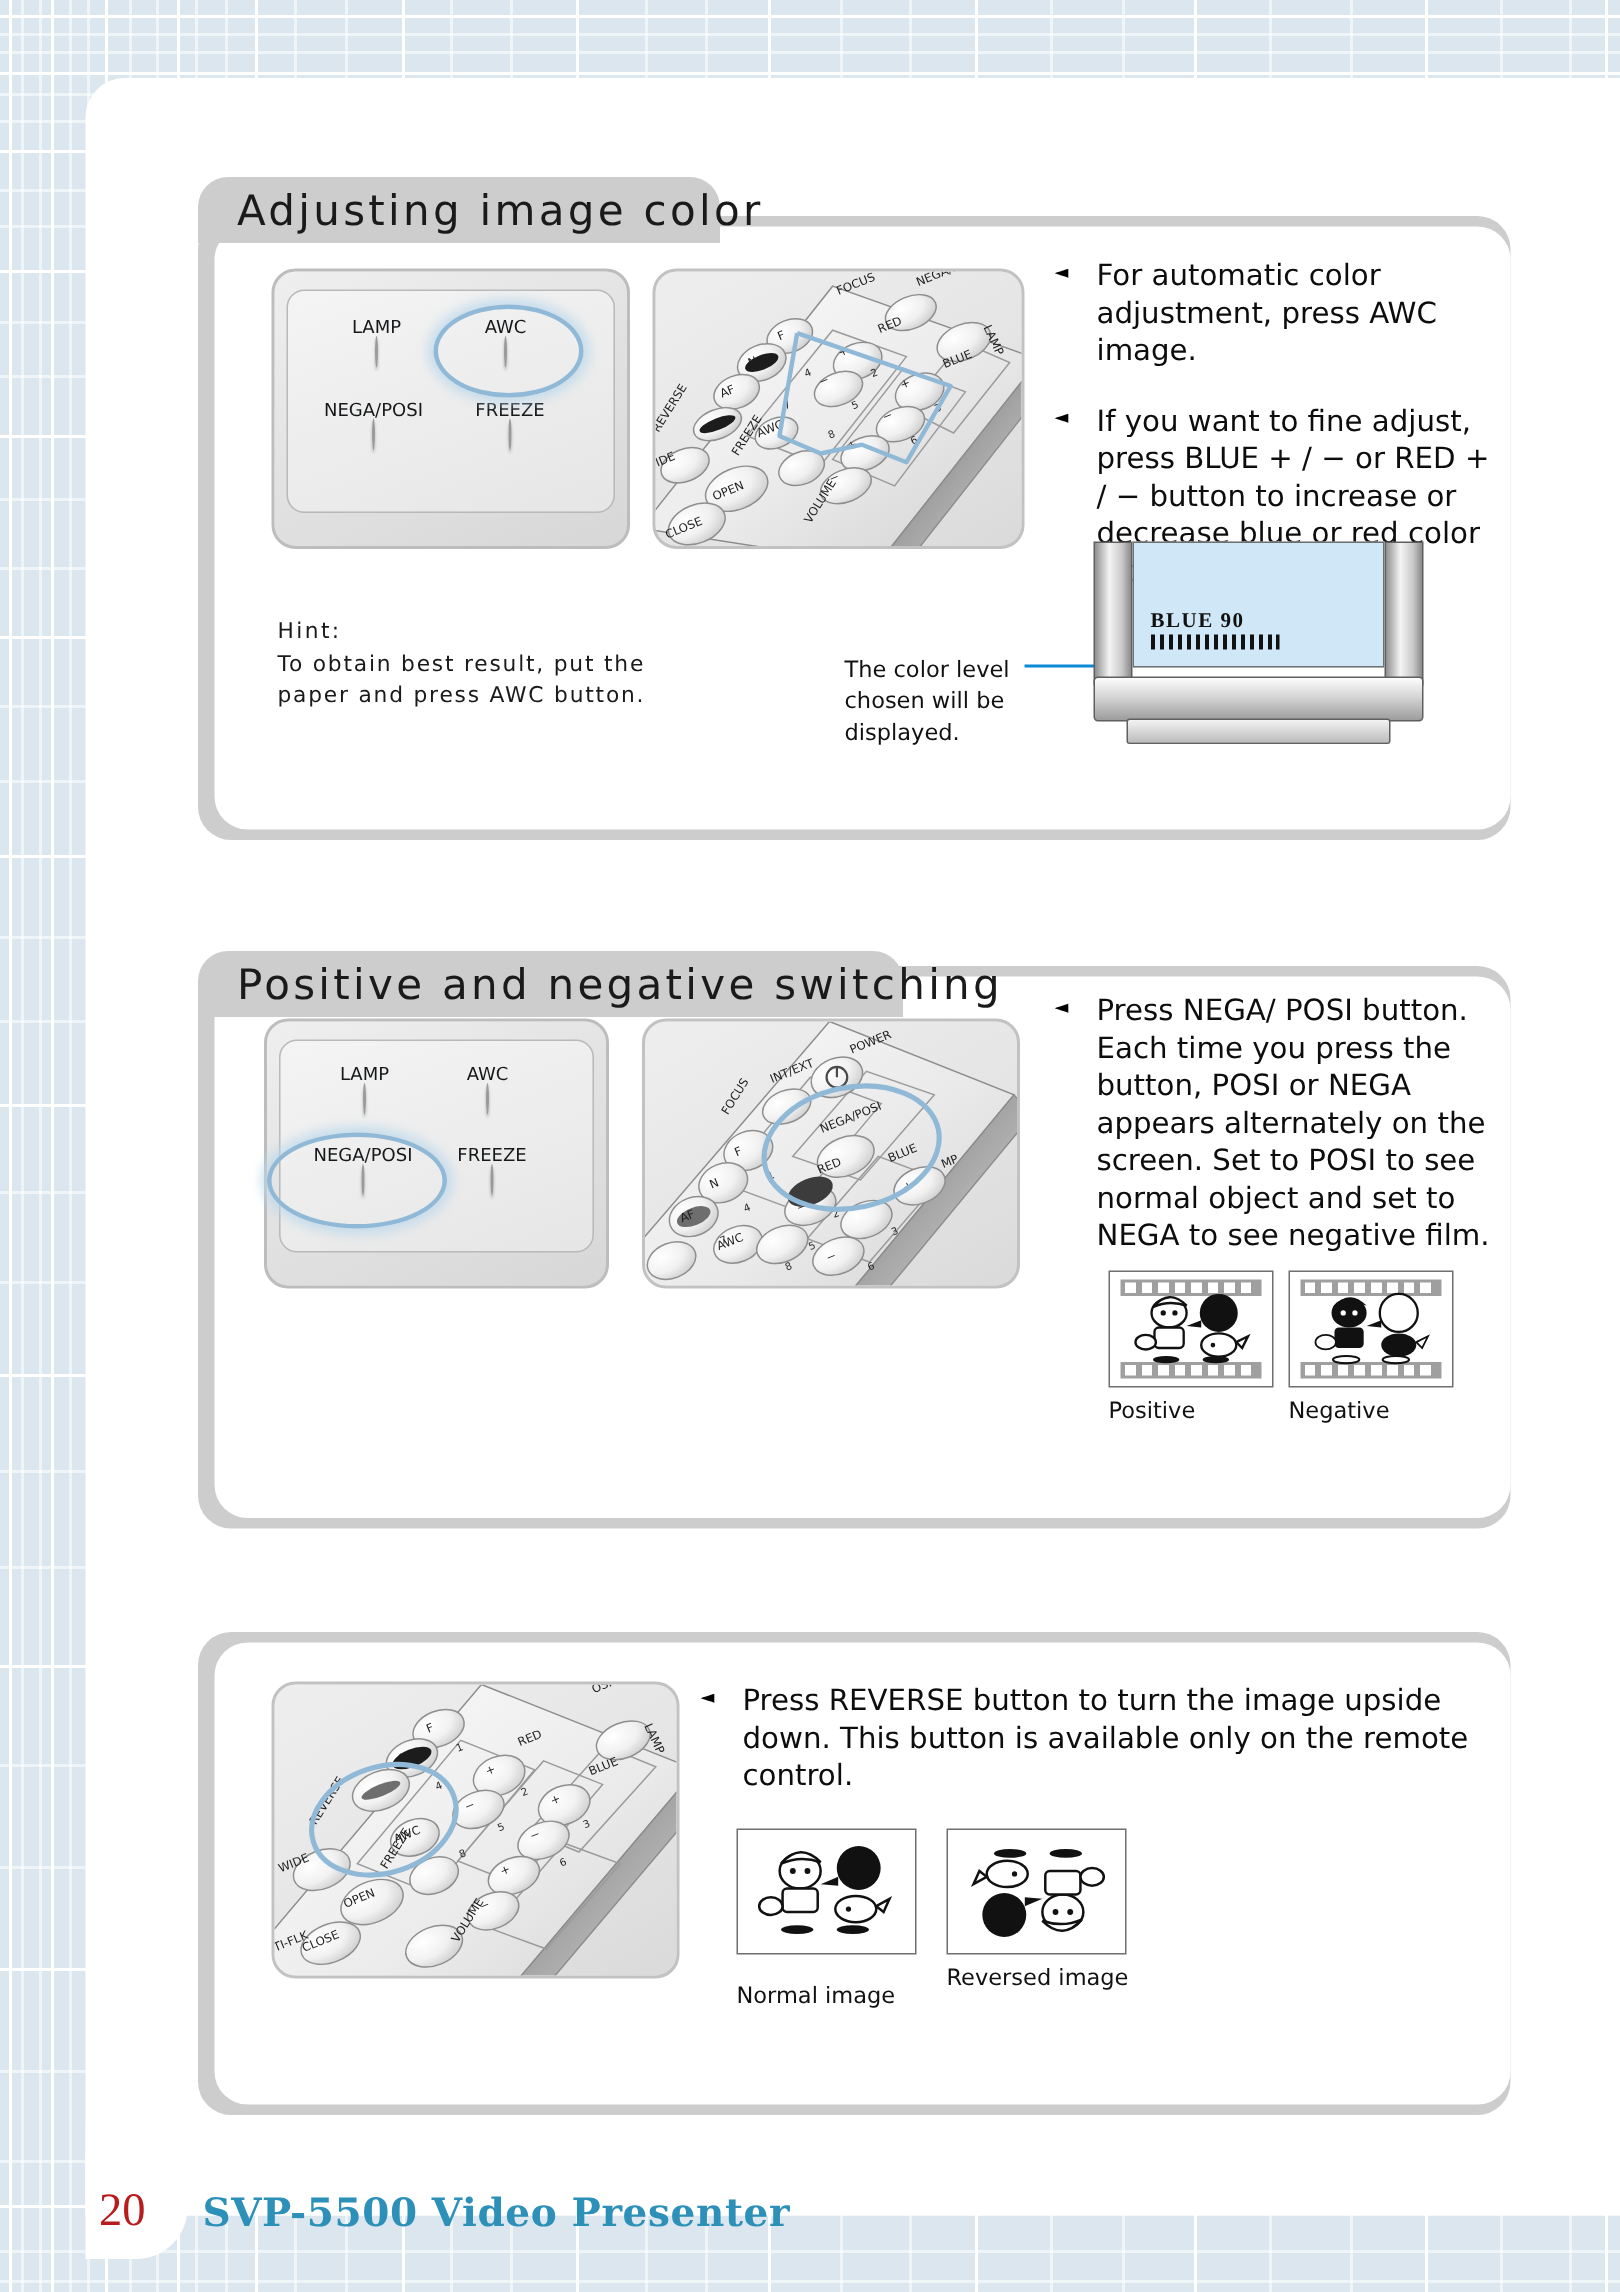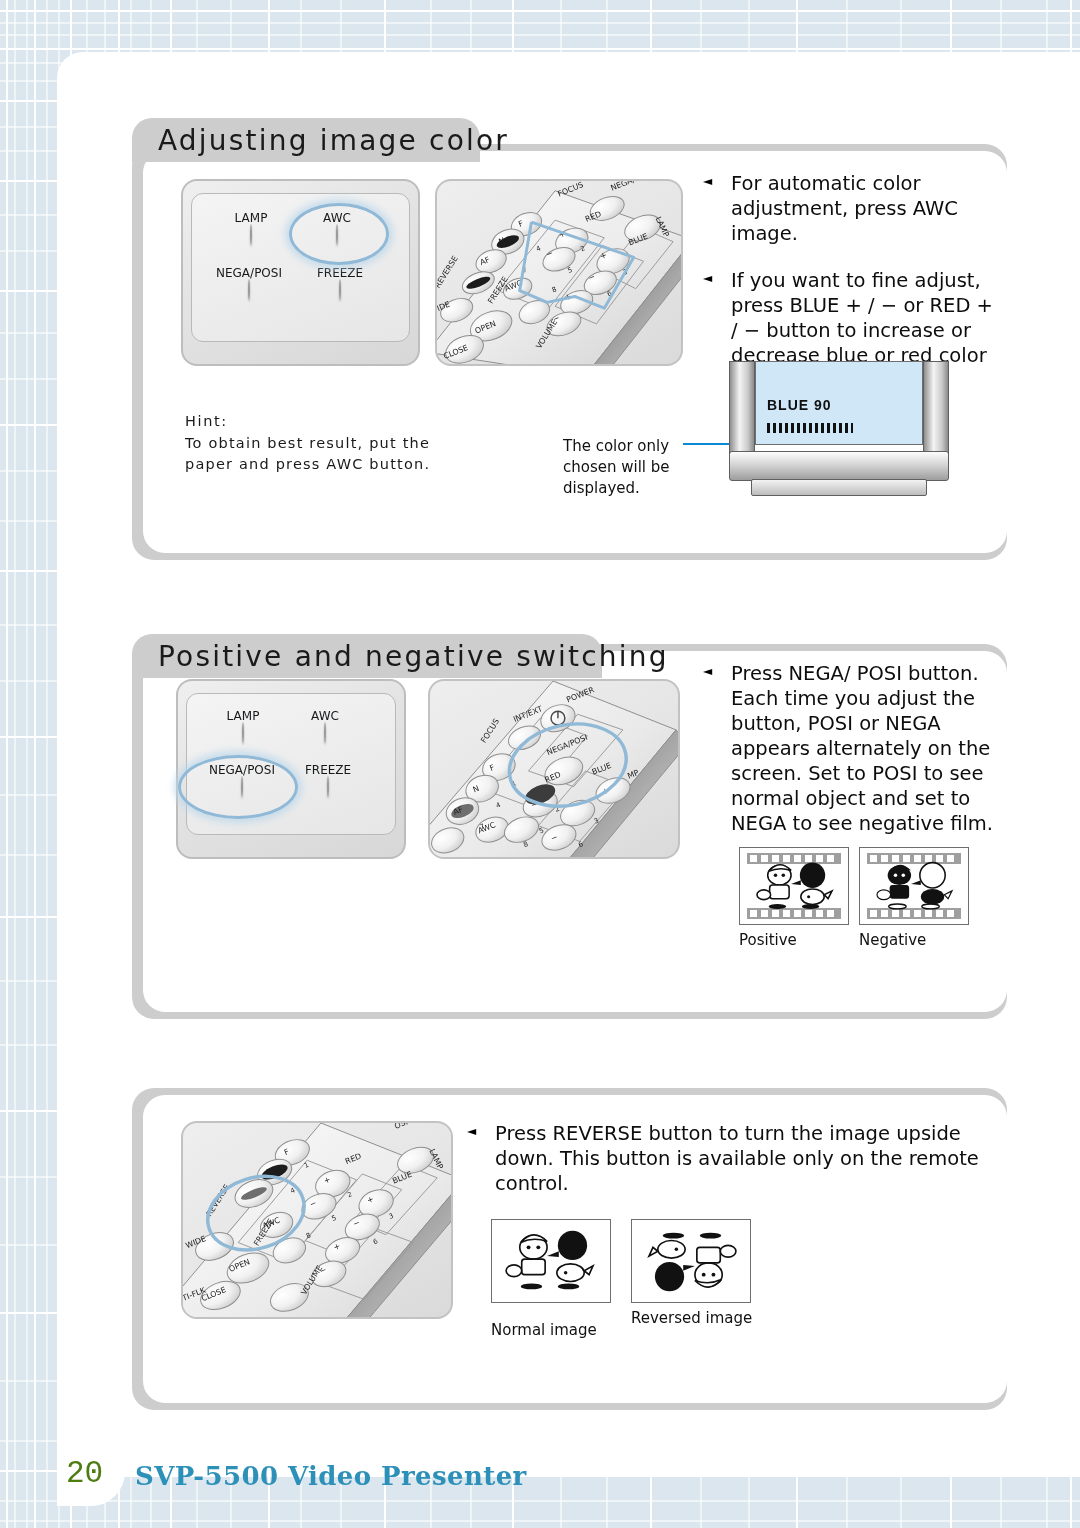--- a/index.html
+++ b/index.html
@@ -145,22 +145,22 @@
     position: absolute; left: 0; top: 90px; width: 220px; height: 30px;
     background: linear-gradient(180deg,#fdfdfd,#d5d5d5 45%,#9d9d9d);
     border: 1px solid #5f5f5f; border-radius: 3px;
   }
   .mon-base2 {
     position: absolute; left: 22px; top: 118px; width: 176px; height: 17px;
     background: linear-gradient(180deg,#f3f3f3,#bcbcbc);
     border: 1px solid #5f5f5f; border-radius: 2px;
   }
   .mon-osd {
-    position: absolute; left: 38px; top: 36px;
-    font-family: Liberation Sans, sans-serif;
+    position: absolute; left: 38px; top: 46px;
+    font-family: Liberation Serif, serif;
     font-size: 14px; letter-spacing: 1px; color: #101010; font-weight: bold;
   }
   .mon-osd-bar {
     position: absolute; left: 38px; top: 62px; width: 86px; height: 10px;
     background: repeating-linear-gradient(90deg,#111 0 3px,transparent 3px 6px);
   }
   .callout-line {
     position: absolute; height: 2px; background: #0a8ad6;
   }
   .callout-dot {
@@ -191,22 +191,22 @@
   #footer-white {
     position: absolute; left: 57px; bottom: 51px; width: 1023px; height: 60px;
     background: #ffffff;
   }
   #page-num-bubble {
     position: absolute; left: 57px; bottom: 22px; width: 68px; height: 74px;
     background: #ffffff; border-bottom-right-radius: 34px;
   }
   #page-num {
     position: absolute; left: 66px; bottom: 37px;
-    font-family: Liberation Mono, monospace;
-    font-size: 31px; color: #4d7c0f;
+    font-family: Liberation Serif, serif;
+    font-size: 31px; color: #b91c1c;
   }
   #footer-title {
     position: absolute; left: 135px; bottom: 37px;
     font-family: "DejaVu Serif", "Liberation Serif", serif;
     font-size: 26px; font-weight: bold; color: #2d90b8; letter-spacing: 0.4px;
     white-space: nowrap;
   }
 </style>
 </head>
 <body>
@@ -412,21 +412,21 @@
       </div>
     </div>
 
     <div class="hint" style="left:42px; top:262px; width:330px;">
       <div class="h-title">Hint:</div>
       <div class="h-line">To obtain best result, put the</div>
       <div class="h-line">paper and press AWC button.</div>
     </div>
 
     <div class="callout-text" style="left:420px; top:285px;">
-      <div>The color only</div>
+      <div>The color level</div>
       <div>chosen will be</div>
       <div>displayed.</div>
     </div>
     <div class="callout-line" style="left:540px; top:292px; width:62px;"></div>
     <div class="callout-dot" style="left:598px; top:286px;"></div>
 
     <div class="monitor" style="left:586px; top:210px; width:220px; height:140px;">
       <div class="mon-sidebar-l"></div>
       <div class="mon-sidebar-r"></div>
       <div class="mon-screen"></div>
@@ -538,21 +538,21 @@
           <text x="112" y="156" transform="rotate(-22 112 156)">5</text>
           <text x="168" y="146" transform="rotate(-22 168 146)">3</text>
           <text x="152" y="170" transform="rotate(-22 152 170)">6</text>
         </g>
         <ellipse cx="140" cy="86" rx="60" ry="41" fill="none" stroke="#8fb9d6" stroke-width="3.5" transform="rotate(-12 140 86)"></ellipse>
       </svg>
     </div>
 
     <div class="bullets" style="left:558px; top:10px; width:300px;">
       <div class="bullet">
-        <p>Press NEGA/ POSI  button. Each time you adjust the button, POSI or NEGA appears alternately on the screen. Set to POSI to see normal object and set to NEGA to see negative film.</p>
+        <p>Press NEGA/ POSI  button. Each time you press the button, POSI or NEGA appears alternately on the screen. Set to POSI to see normal object and set to NEGA to see negative film.</p>
       </div>
     </div>
 
     <div class="pic-frame" style="left:596px; top:196px; width:110px; height:78px;">
       <div class="film-strip" style="top:5px;"></div>
       <div class="film-strip" style="bottom:5px;"></div>
       <svg viewBox="0 0 110 78" style="position:absolute;inset:0;width:100%;height:100%;">
         <g fill="#111">
           <circle cx="74" cy="28" r="13"></circle>
           <path d="M62 33 L52 37 L62 38 Z"></path>

